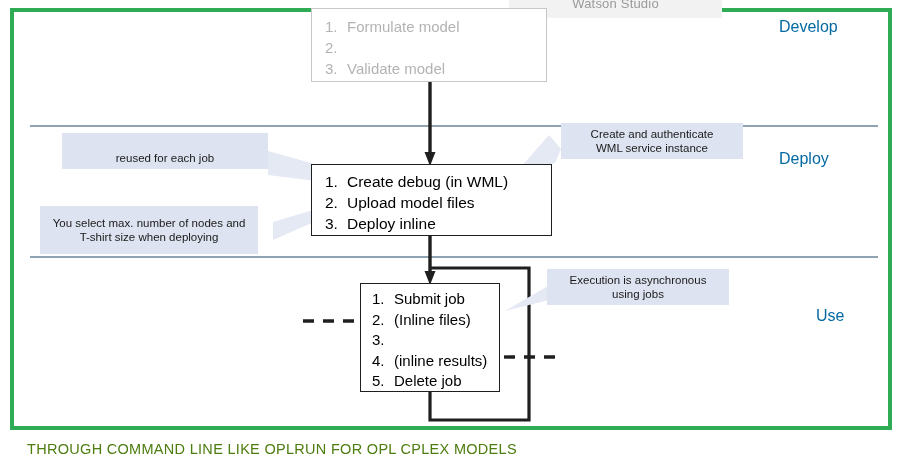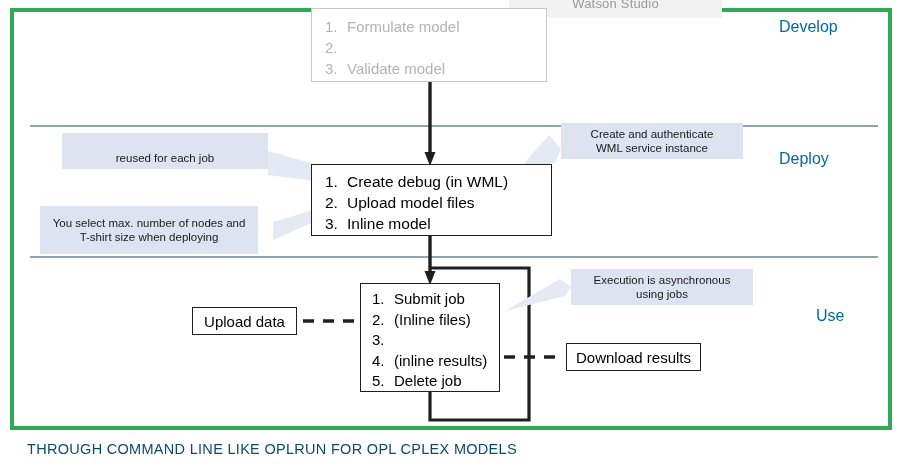--- a/index.html
+++ b/index.html
@@ -173,40 +173,40 @@
     display: flex;
     align-items: center;
     justify-content: center;
     padding: 4px 8px;
     box-sizing: border-box;
     z-index: 4;
   }
   #callout-master { left: 62px;  top: 133px; width: 206px; height: 36px; }
   #callout-tshirt { left: 40px;  top: 206px; width: 218px; height: 48px; }
   #callout-wml    { left: 561px; top: 123px; width: 182px; height: 36px; }
-  #callout-async  { left: 571px; top: 269px; width: 182px; height: 36px; }
+  #callout-async  { left: 547px; top: 269px; width: 182px; height: 36px; }
 
   
   #wires {
     position: absolute;
     left: 0;
     top: 0;
     width: 906px;
     height: 466px;
     z-index: 3;
     pointer-events: none;
   }
 
   
   #caption {
     position: absolute;
     left: 27px;
     top: 441px;
     font-size: 14.5px;
-    color: #0c4a6e;
+    color: #4d7c0f;
     letter-spacing: .3px;
     white-space: nowrap;
   }
 </style>
 </head>
 <body>
 
 <div id="stage">
 
   <div id="watson-chip"></div>
@@ -260,21 +260,21 @@
       <li>
         <span class="num">1.</span>
         <span>Create debug (in WML)</span>
       </li>
       <li>
         <span class="num">2.</span>
         <span>Upload model files</span>
       </li>
       <li>
         <span class="num">3.</span>
-        <span>Inline model</span>
+        <span>Deploy inline</span>
       </li>
     </ol>
   </div>
 
   <div class="step-box" id="box-use">
     <ol>
       <li>
         <span class="num">1.</span>
         <span>Submit job</span>
       </li>
@@ -289,22 +289,20 @@
         <span class="num">4.</span>
         <span>(inline results)</span>
       </li>
       <li>
         <span class="num">5.</span>
         <span>Delete job</span>
       </li>
     </ol>
   </div>
 
-  <div class="plain-box" id="box-upload">Upload data</div>
-  <div class="plain-box" id="box-download">Download results</div>
 
   <div class="callout" id="callout-master">
     <span>
       <br>
       <span>reused for each job</span>
     </span>
   </div>
 
   <div class="callout" id="callout-tshirt">
     <span>

